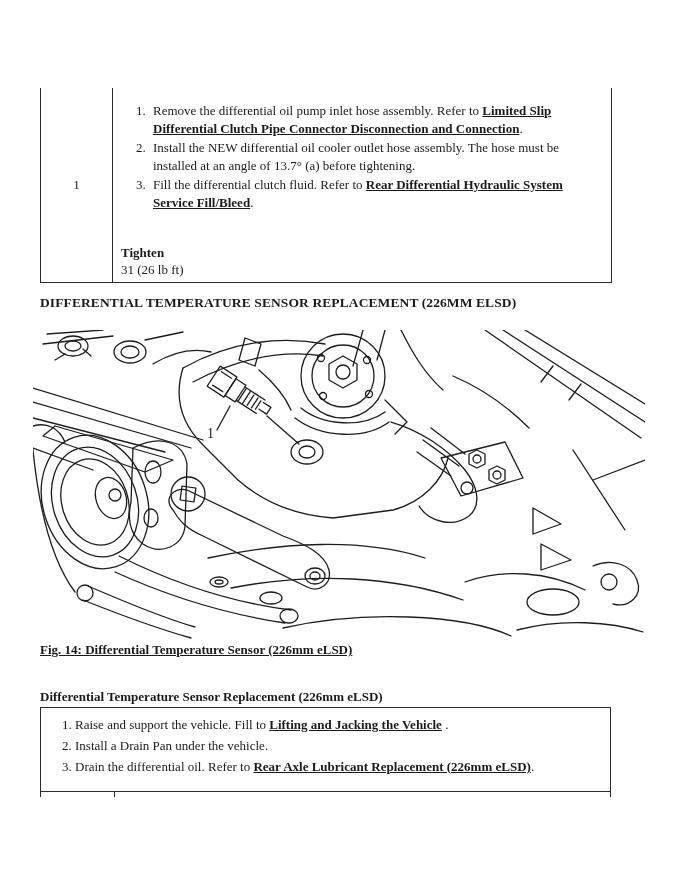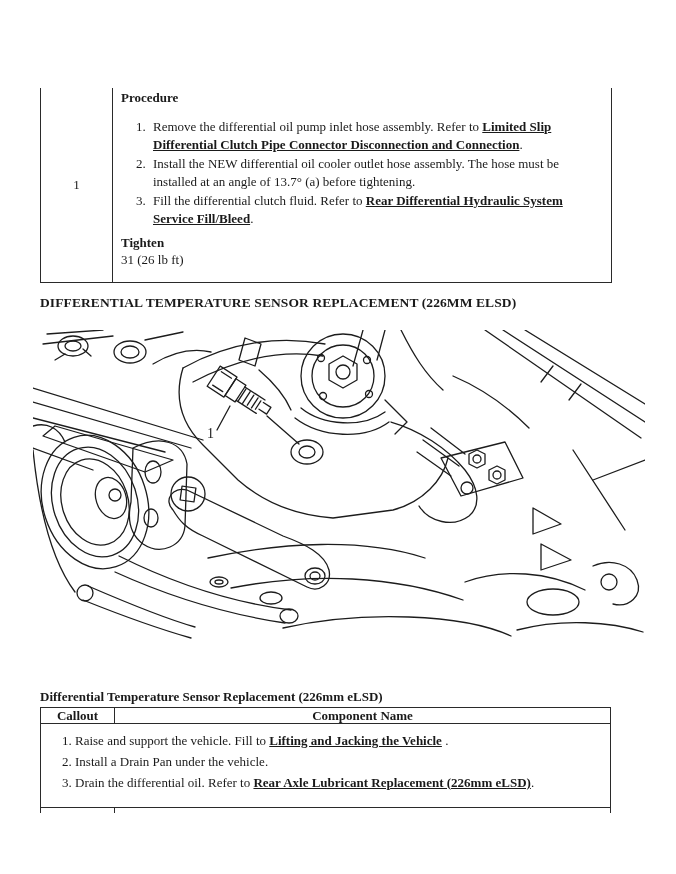--- a/index.html
+++ b/index.html
@@ -18,21 +18,21 @@
     border-left:1.5px solid #2a2a2a; border-right:1.5px solid #2a2a2a;
     border-bottom:1.5px solid #2a2a2a;
   }
   .tt-callout {
     width:72px; border-right:1.5px solid #2a2a2a; box-sizing:border-box;
     display:flex; align-items:center; justify-content:center;
   }
   .tt-main { flex:1; position:relative; padding:2px 8px 4px 8px; }
   .tt-main ol { margin:12px 0 0 0; padding-left:28px; }
   .tt-main li { margin:1px 0; padding-left:4px; line-height:1.38;font-family:Liberation Serif, serif; }
-  .tighten { position:absolute; left:8px; bottom:13px; line-height:1.3; }
+  .tighten { position:absolute; left:8px; bottom:3px; line-height:1.3; }
 
   
   .section-heading {
     position:absolute; left:40px; top:295px; font-weight:bold; font-size:13.5px;
     letter-spacing:0.1px;
   }
 
   
   .figure { position:absolute; left:33px; top:330px; width:612px; height:310px; }
   .figure svg { display:block; }
@@ -65,21 +65,20 @@
 </head>
 <body>
 
 <div class="page">
 
   <div class="top-table">
     <div class="tt-callout">
       <span>1</span>
     </div>
     <div class="tt-main">
-      <div class="bold">Procedure</div>
       <ol>
         <li><span>Remove the differential oil pump inlet hose assembly. Refer to </span><a class="doclink">Limited Slip Differential Clutch Pipe Connector Disconnection and Connection</a><span>.</span></li>
         <li><span>Install the NEW differential oil cooler outlet hose assembly. The hose must be installed at an angle of 13.7° (a) before tightening.</span></li>
         <li><span>Fill the differential clutch fluid. Refer to </span><a class="doclink">Rear Differential Hydraulic System Service Fill/Bleed</a><span>.</span></li>
       </ol>
       <div class="tighten">
         <div class="bold">Tighten</div>
         <div>31 (26 lb ft)</div>
       </div>
     </div>
@@ -208,28 +207,25 @@
           <path d="M560,236 C578,228 598,234 604,250 C610,266 596,278 580,274"></path>
           <path d="M484,300 C530,288 578,292 610,302"></path>
           <circle cx="576" cy="252" r="8"></circle>
         </g>
       </g>
     </svg>
     <span class="figure-callout">1</span>
   </div>
 
   <div class="caption">
+    <div class="u">Fig. 14: Differential Temperature Sensor (226mm eLSD)</div>
   </div>
 
   <div class="bt-title">Differential Temperature Sensor Replacement (226mm eLSD)</div>
   <div class="bottom-table">
-    <div class="bt-header">
-      <div class="bt-h1">Callout</div>
-      <div class="bt-h2">Component Name</div>
-    </div>
     <div class="bt-body">
       <ol>
         <li><span>Raise and support the vehicle. Fill to </span><a class="doclink">Lifting and Jacking the Vehicle</a><span> .</span></li>
         <li><span>Install a Drain Pan under the vehicle.</span></li>
         <li><span>Drain the differential oil. Refer to </span><a class="doclink">Rear Axle Lubricant Replacement (226mm eLSD)</a><span>.</span></li>
       </ol>
     </div>
     <div class="bt-stub"></div>
   </div>
 

